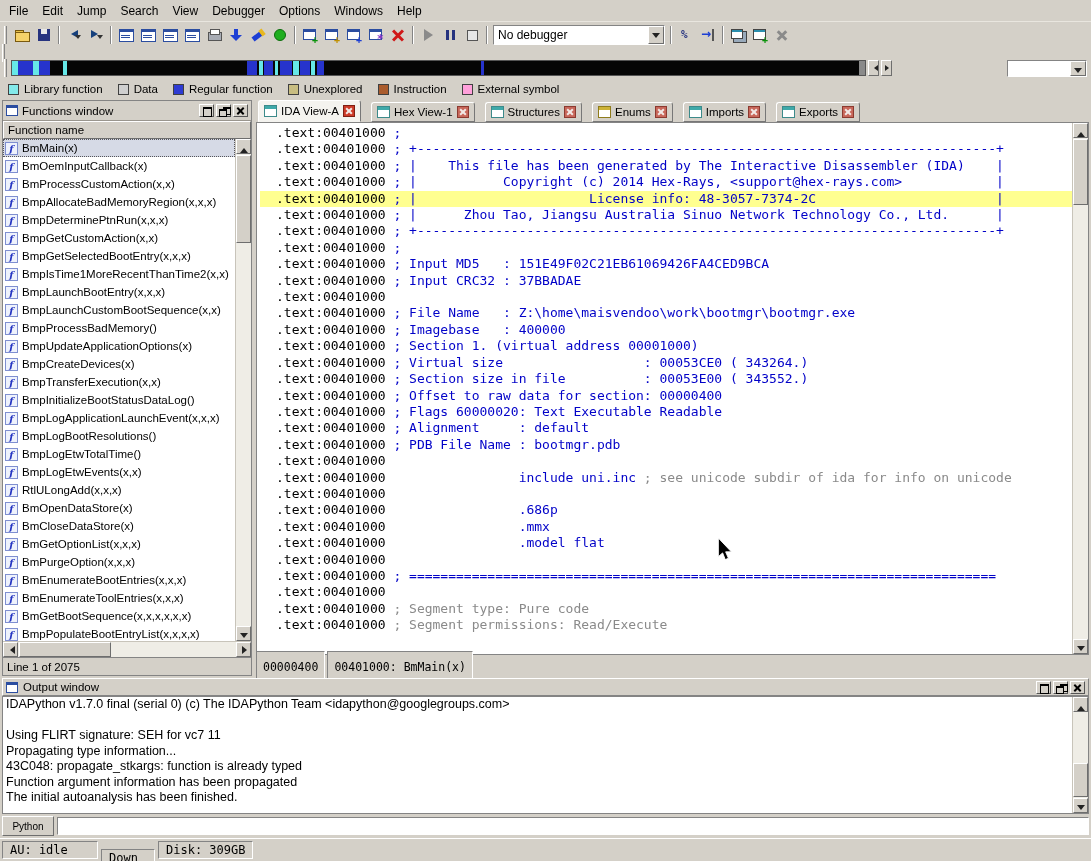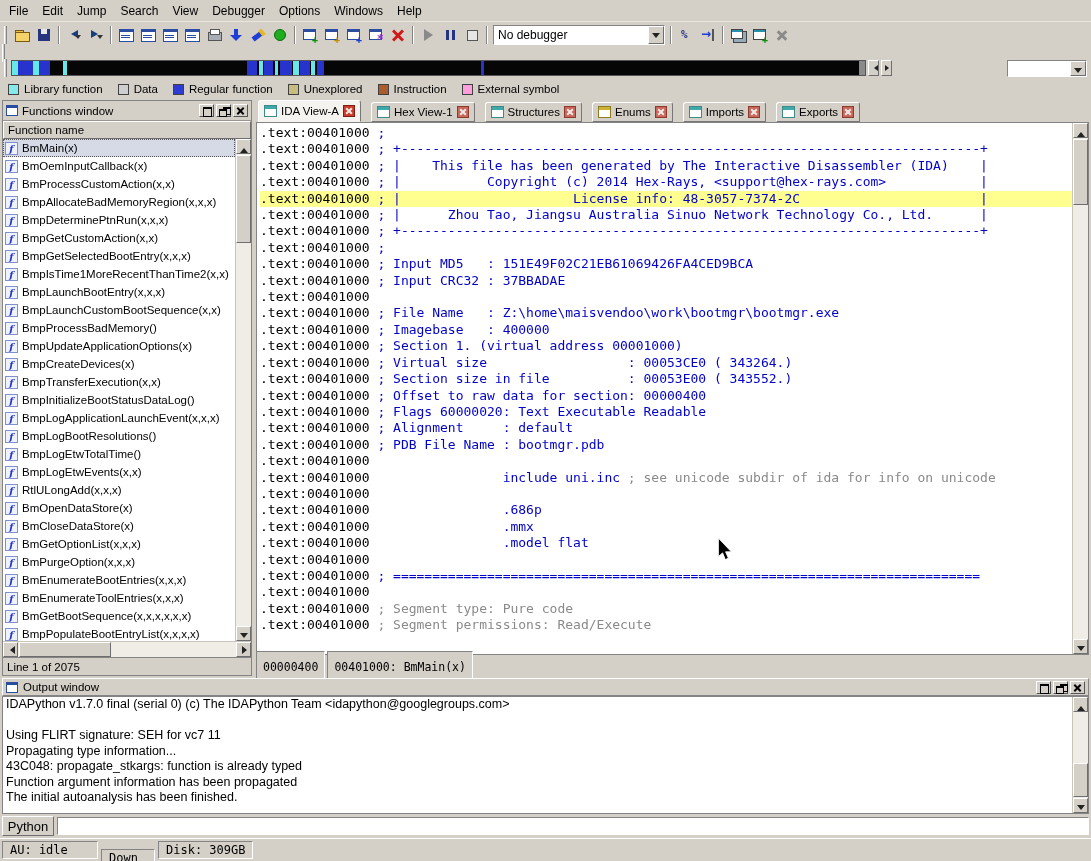--- a/index.html
+++ b/index.html
@@ -135,34 +135,34 @@
 [data-name="enums-tab-icon"]{border-color:#8f7c1c;box-shadow:inset 0 3px 0 #cdb236;}
 .tab-x{width:12px;height:12px;position:relative;background:#c8675a;border:1px solid #8c3a30;flex:none;}
 .tab.active .tab-x{background:#cc3a28;border-color:#7e1f14;}
 .tab-x::before,.tab-x::after{content:"";position:absolute;left:1px;top:4px;width:8px;height:2px;background:#f2e9e6;}
 .tab-x::before{transform:rotate(45deg);}
 .tab-x::after{transform:rotate(-45deg);}
 .view{flex:1;display:flex;background:#fff;border:1px solid #848484;overflow:hidden;}
 .dis{flex:1;overflow:hidden;padding:2px 0 0 3px;font:13px/16.4px "DejaVu Sans Mono",monospace;}
 .dline{white-space:pre;}
 .dline.hl{background:#ffff90;}
-.ca{color:#000;}
+.ca{color:#000;margin-left:16px;}
 .cb{color:#0202c8;}
 .cg{color:#8a8a8a;}
 .vstatus{height:21px;display:flex;align-items:center;gap:2px;padding-top:2px;}
 .vs-box{display:inline-flex;align-items:center;height:31px;padding:0 6px;background:#d4d0c8;border:1px solid;border-color:#848484 #fff #fff #848484;font:11.5px "DejaVu Sans Mono",monospace;white-space:pre;}
 
 
 .outwin{top:678px;left:2px;right:2px;height:158px;display:flex;flex-direction:column;}
 .out-title{height:18px;display:flex;align-items:center;gap:5px;padding:0 3px;font-size:11.5px;border:1px solid;border-color:#fff #848484 #848484 #fff;background:#d4d0c8;}
 .out-body{flex:1;display:flex;background:#fff;border:1px solid #848484;overflow:hidden;}
 .out-text{flex:1;overflow:hidden;padding:0 3px;font:12.5px/15.5px "Liberation Sans",sans-serif;}
 .oline{white-space:pre;}
 .cli{height:22px;display:flex;align-items:center;gap:3px;padding-top:2px;}
-.cli-tab{width:52px;height:20px;display:flex;align-items:center;justify-content:center;font-size:13px;background:#d4d0c8;border:1px solid;border-color:#fff #6e6e6e #6e6e6e #fff;flex:none;}
+.cli-tab{width:52px;height:20px;display:flex;align-items:center;justify-content:center;font-size:10px;background:#d4d0c8;border:1px solid;border-color:#fff #6e6e6e #6e6e6e #fff;flex:none;}
 .cli-input{flex:1;height:18px;background:#fff;border:1px solid;border-color:#848484 #fff #fff #848484;font:12px "DejaVu Sans Mono",monospace;padding:0 3px;outline:none;}
 
 
 .statusbar{top:838px;left:0;right:0;height:23px;border-top:1px solid #fff;display:flex;align-items:center;gap:3px;padding:0 2px;}
 .sb-panel{display:inline-flex;align-items:center;height:18px;padding:0 7px;border:1px solid;border-color:#848484 #fff #fff #848484;font:12px "DejaVu Sans Mono",monospace;white-space:pre;}
 .sb-panel:nth-child(1){min-width:96px;}
 .sb-panel:nth-child(2){min-width:54px;margin-top:16px;}
 .sb-panel:nth-child(3){min-width:86px;}
 
 

